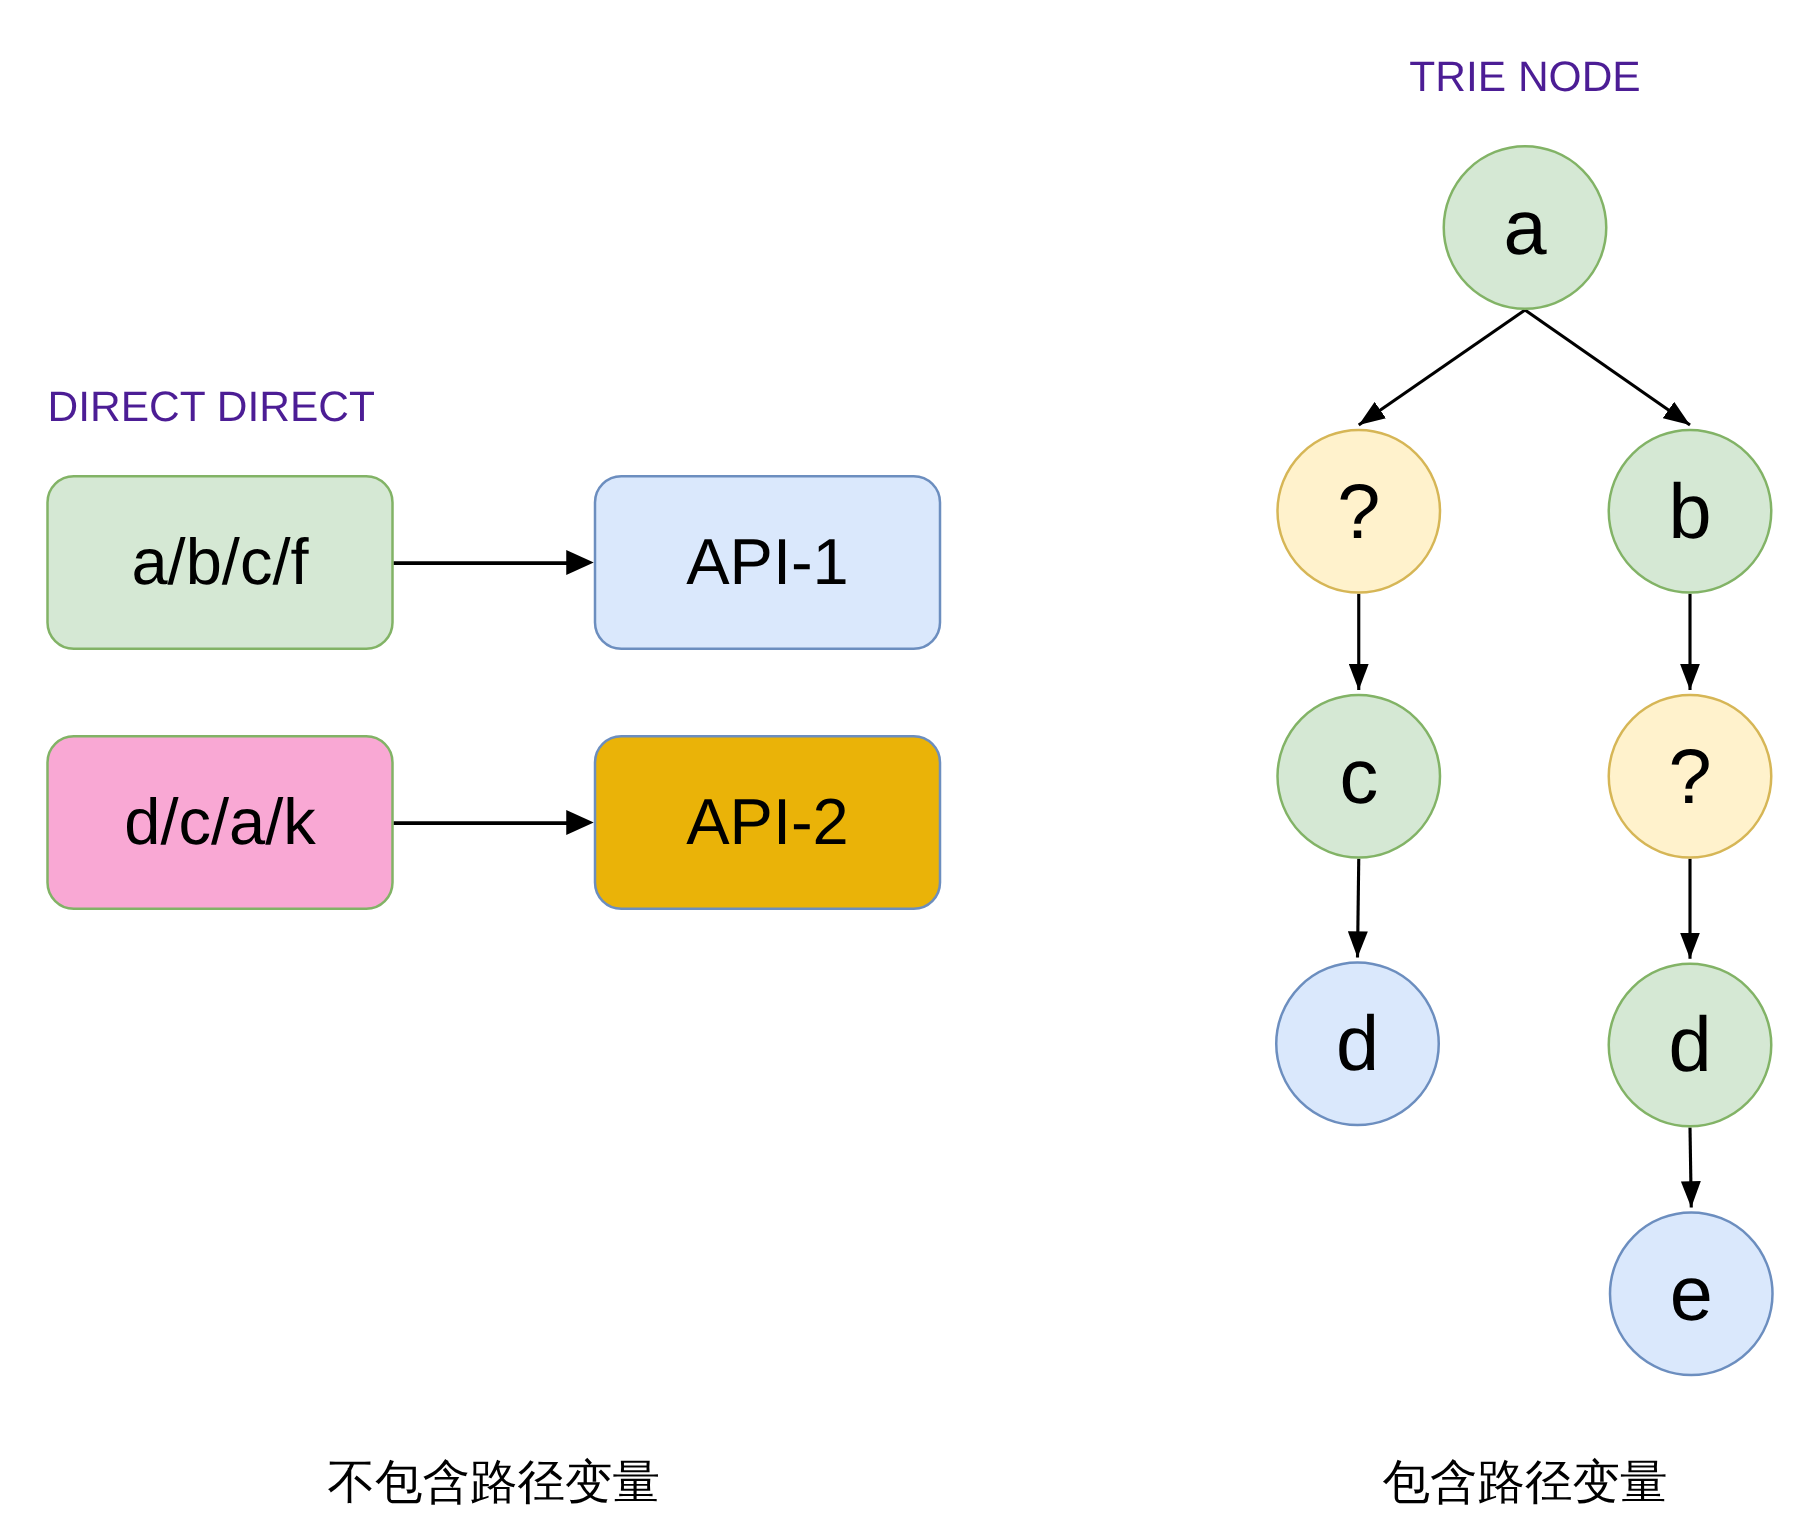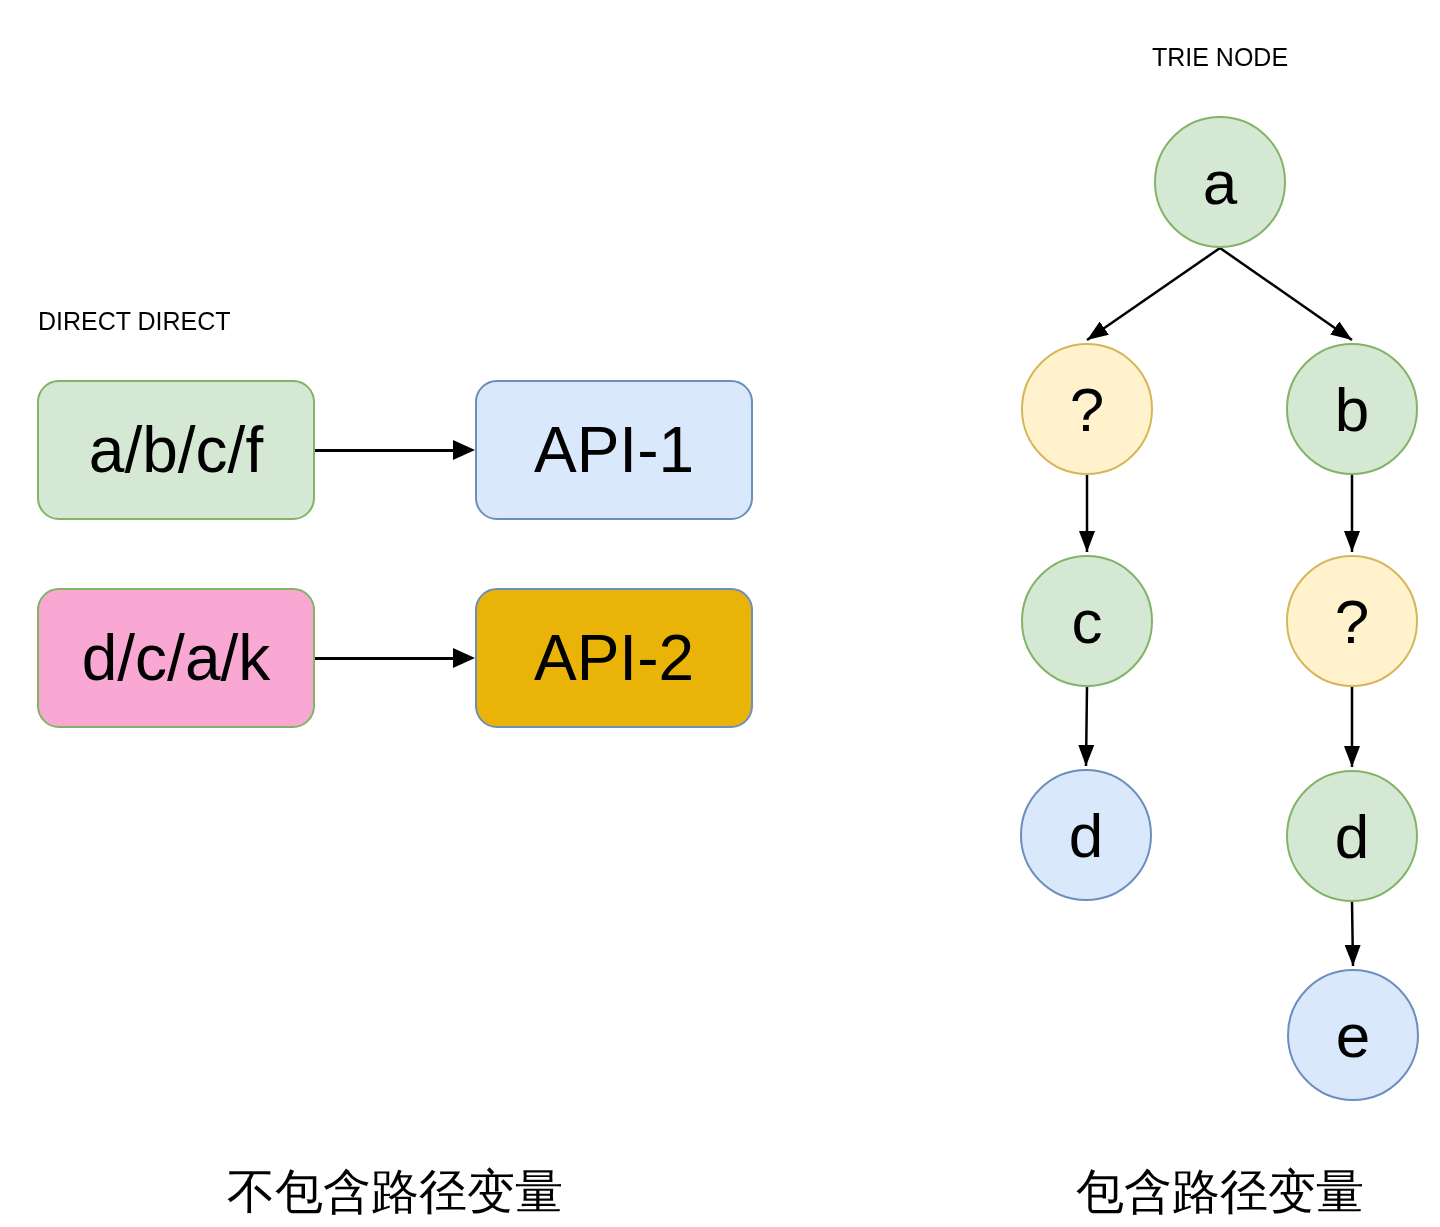--- a/index.html
+++ b/index.html
@@ -13,23 +13,23 @@
     width: 1440px;
     height: 1227px;
     background: #ffffff;
     overflow: hidden;
     color: #000000;
   }
 
   
   .panel-title {
     position: absolute;
-    font-size: 25px;
+    font-size: 34px;
     line-height: 1.1;
-    color: #000000;
+    color: #4c1d95;
     white-space: nowrap;
   }
   #direct-mapping-title {
     left: 38px;
     top: 308px;
   }
   #trie-title {
     left: 1020px;
     top: 44px;
     width: 400px;
@@ -38,21 +38,21 @@
 
   .shape-box {
     position: absolute;
     width: 274px;
     height: 136px;
     border: 2px solid;
     border-radius: 22px;
     display: flex;
     align-items: center;
     justify-content: center;
-    font-size: 64px;
+    font-size: 52px;
     box-sizing: content-box;
   }
 
   
   .h-arrow {
     position: absolute;
     width: 160px;
     height: 20px;
   }
   .h-arrow::before {
@@ -73,21 +73,21 @@
     height: 0;
     border-left: 22px solid #000000;
     border-top: 10px solid transparent;
     border-bottom: 10px solid transparent;
   }
 
   
   .caption {
     position: absolute;
     top: 1160px;
-    font-size: 48px;
+    font-size: 38px;
     text-align: center;
     white-space: nowrap;
   }
   #caption-left  { left: 37px;   width: 716px; }
   #caption-right { left: 1020px; width: 400px; }
 
   
   #edge-layer {
     position: absolute;
     left: 0;

